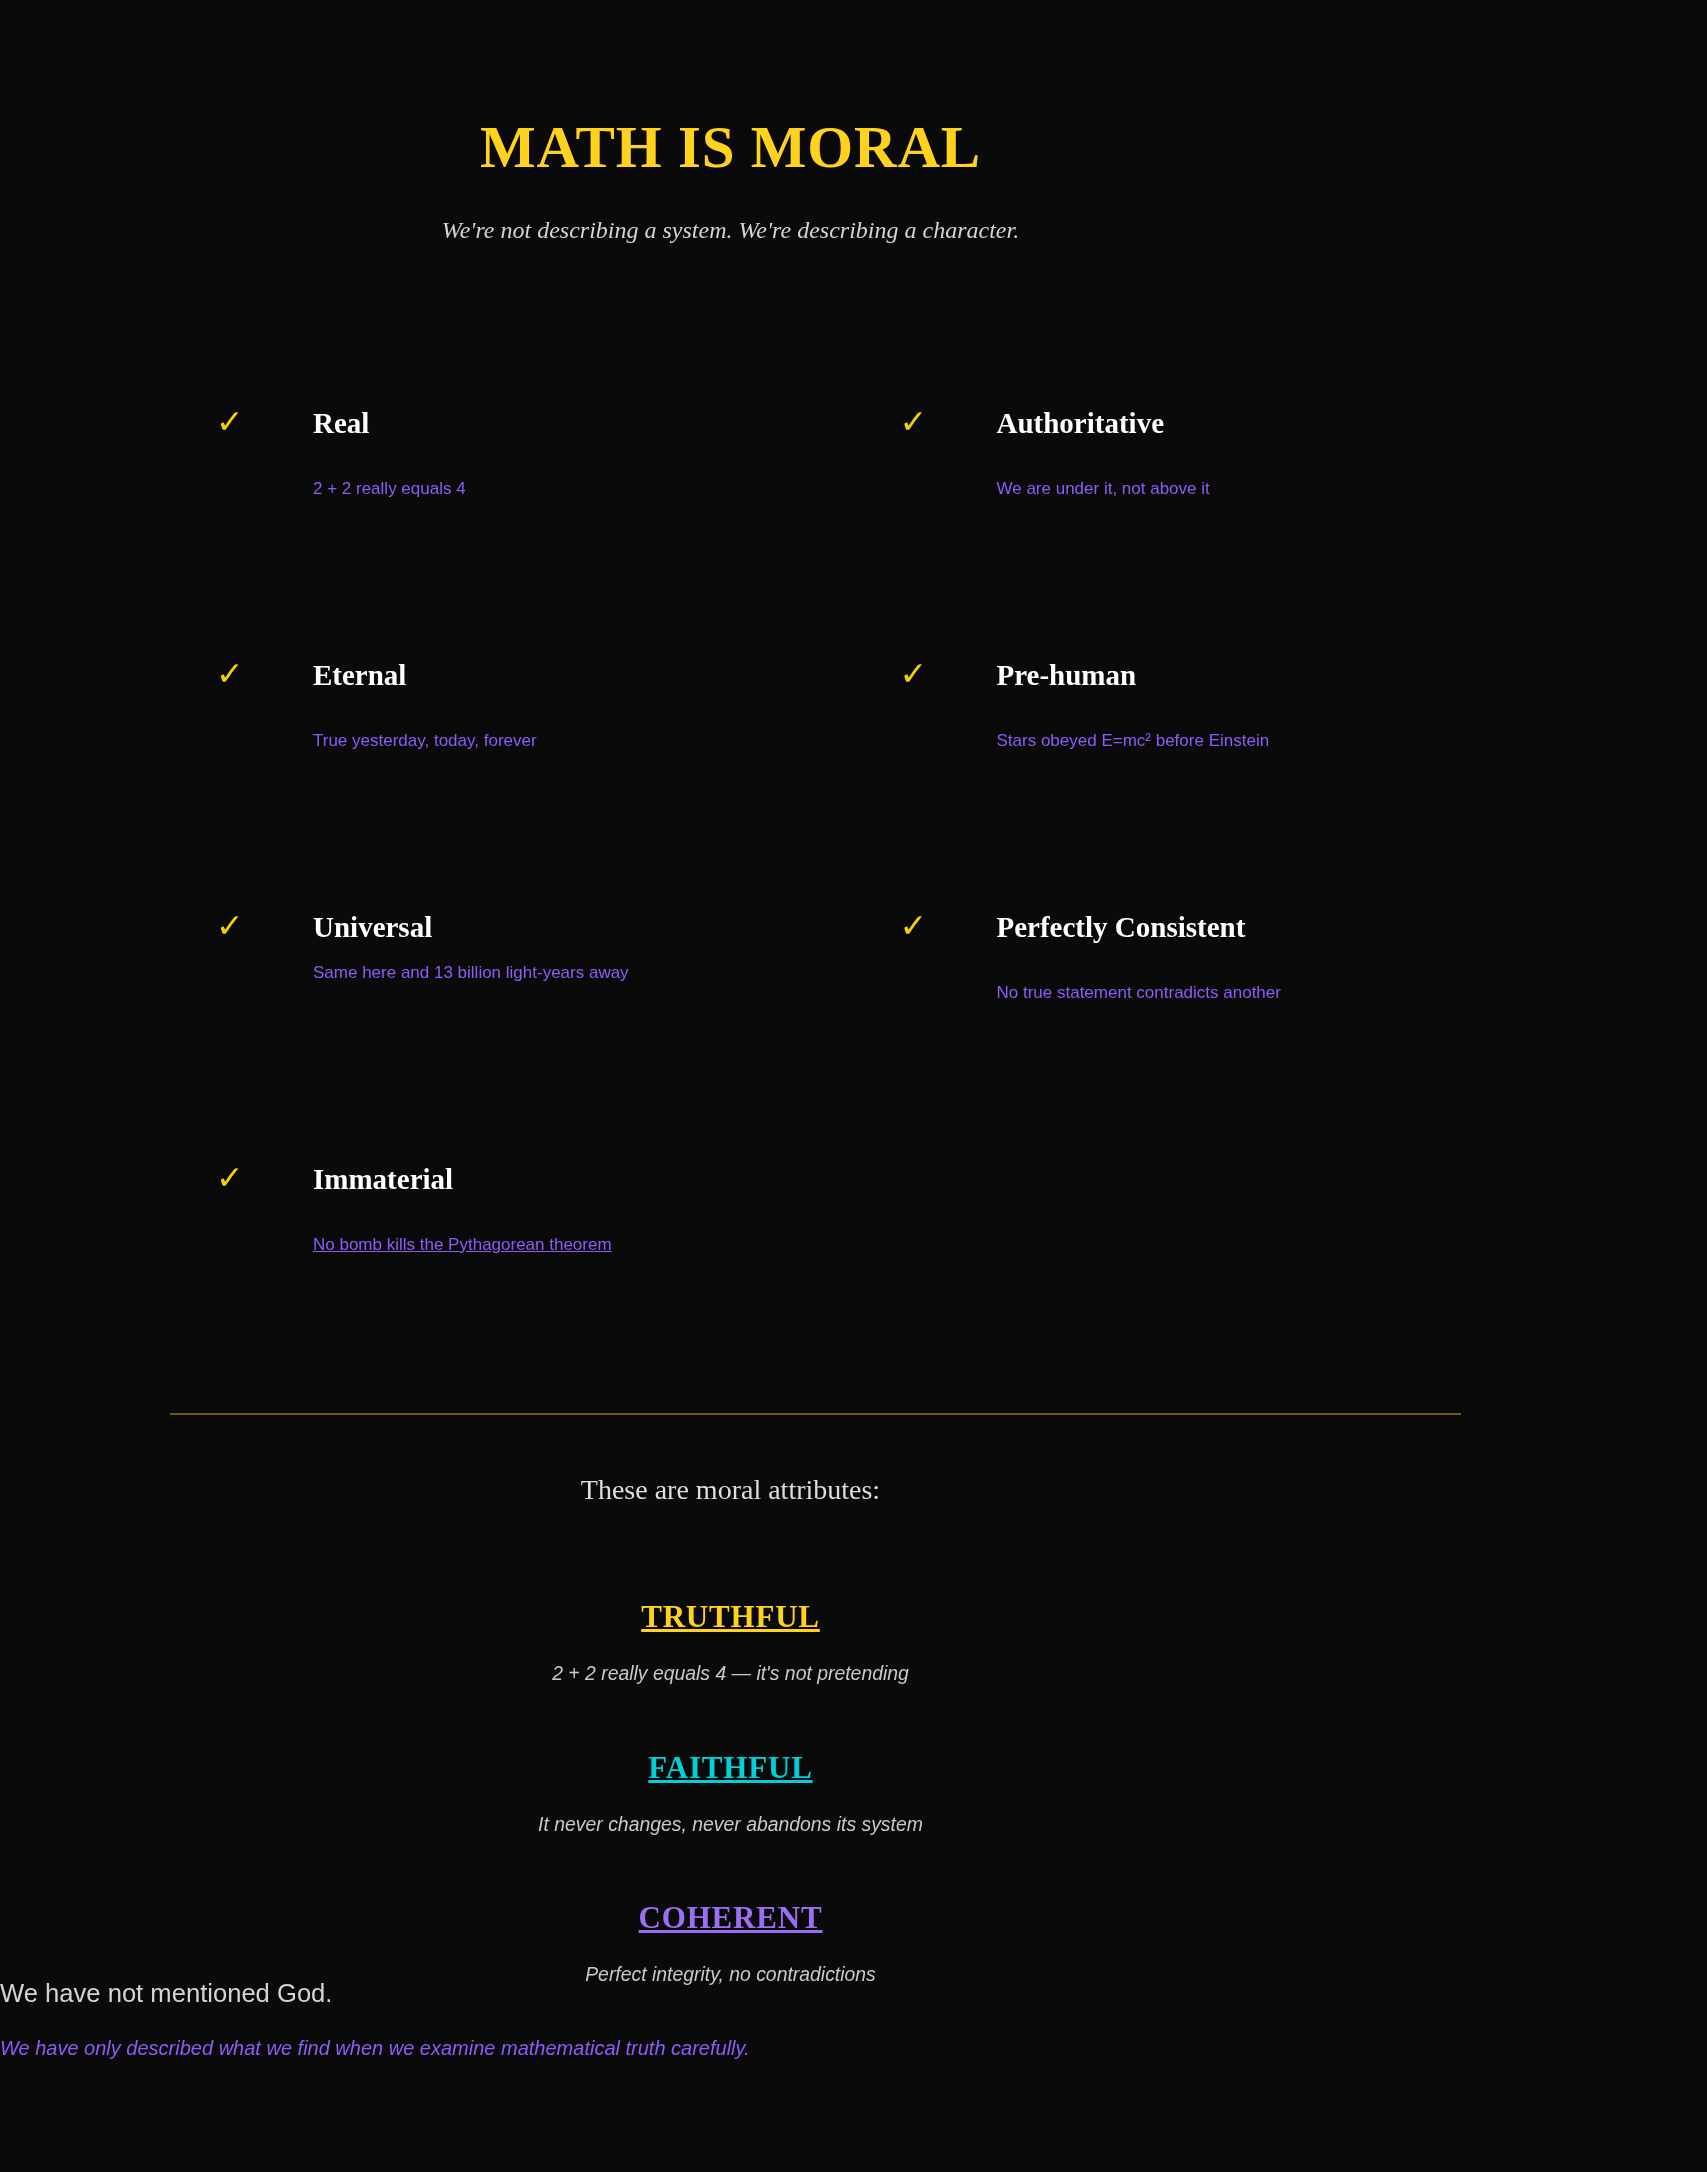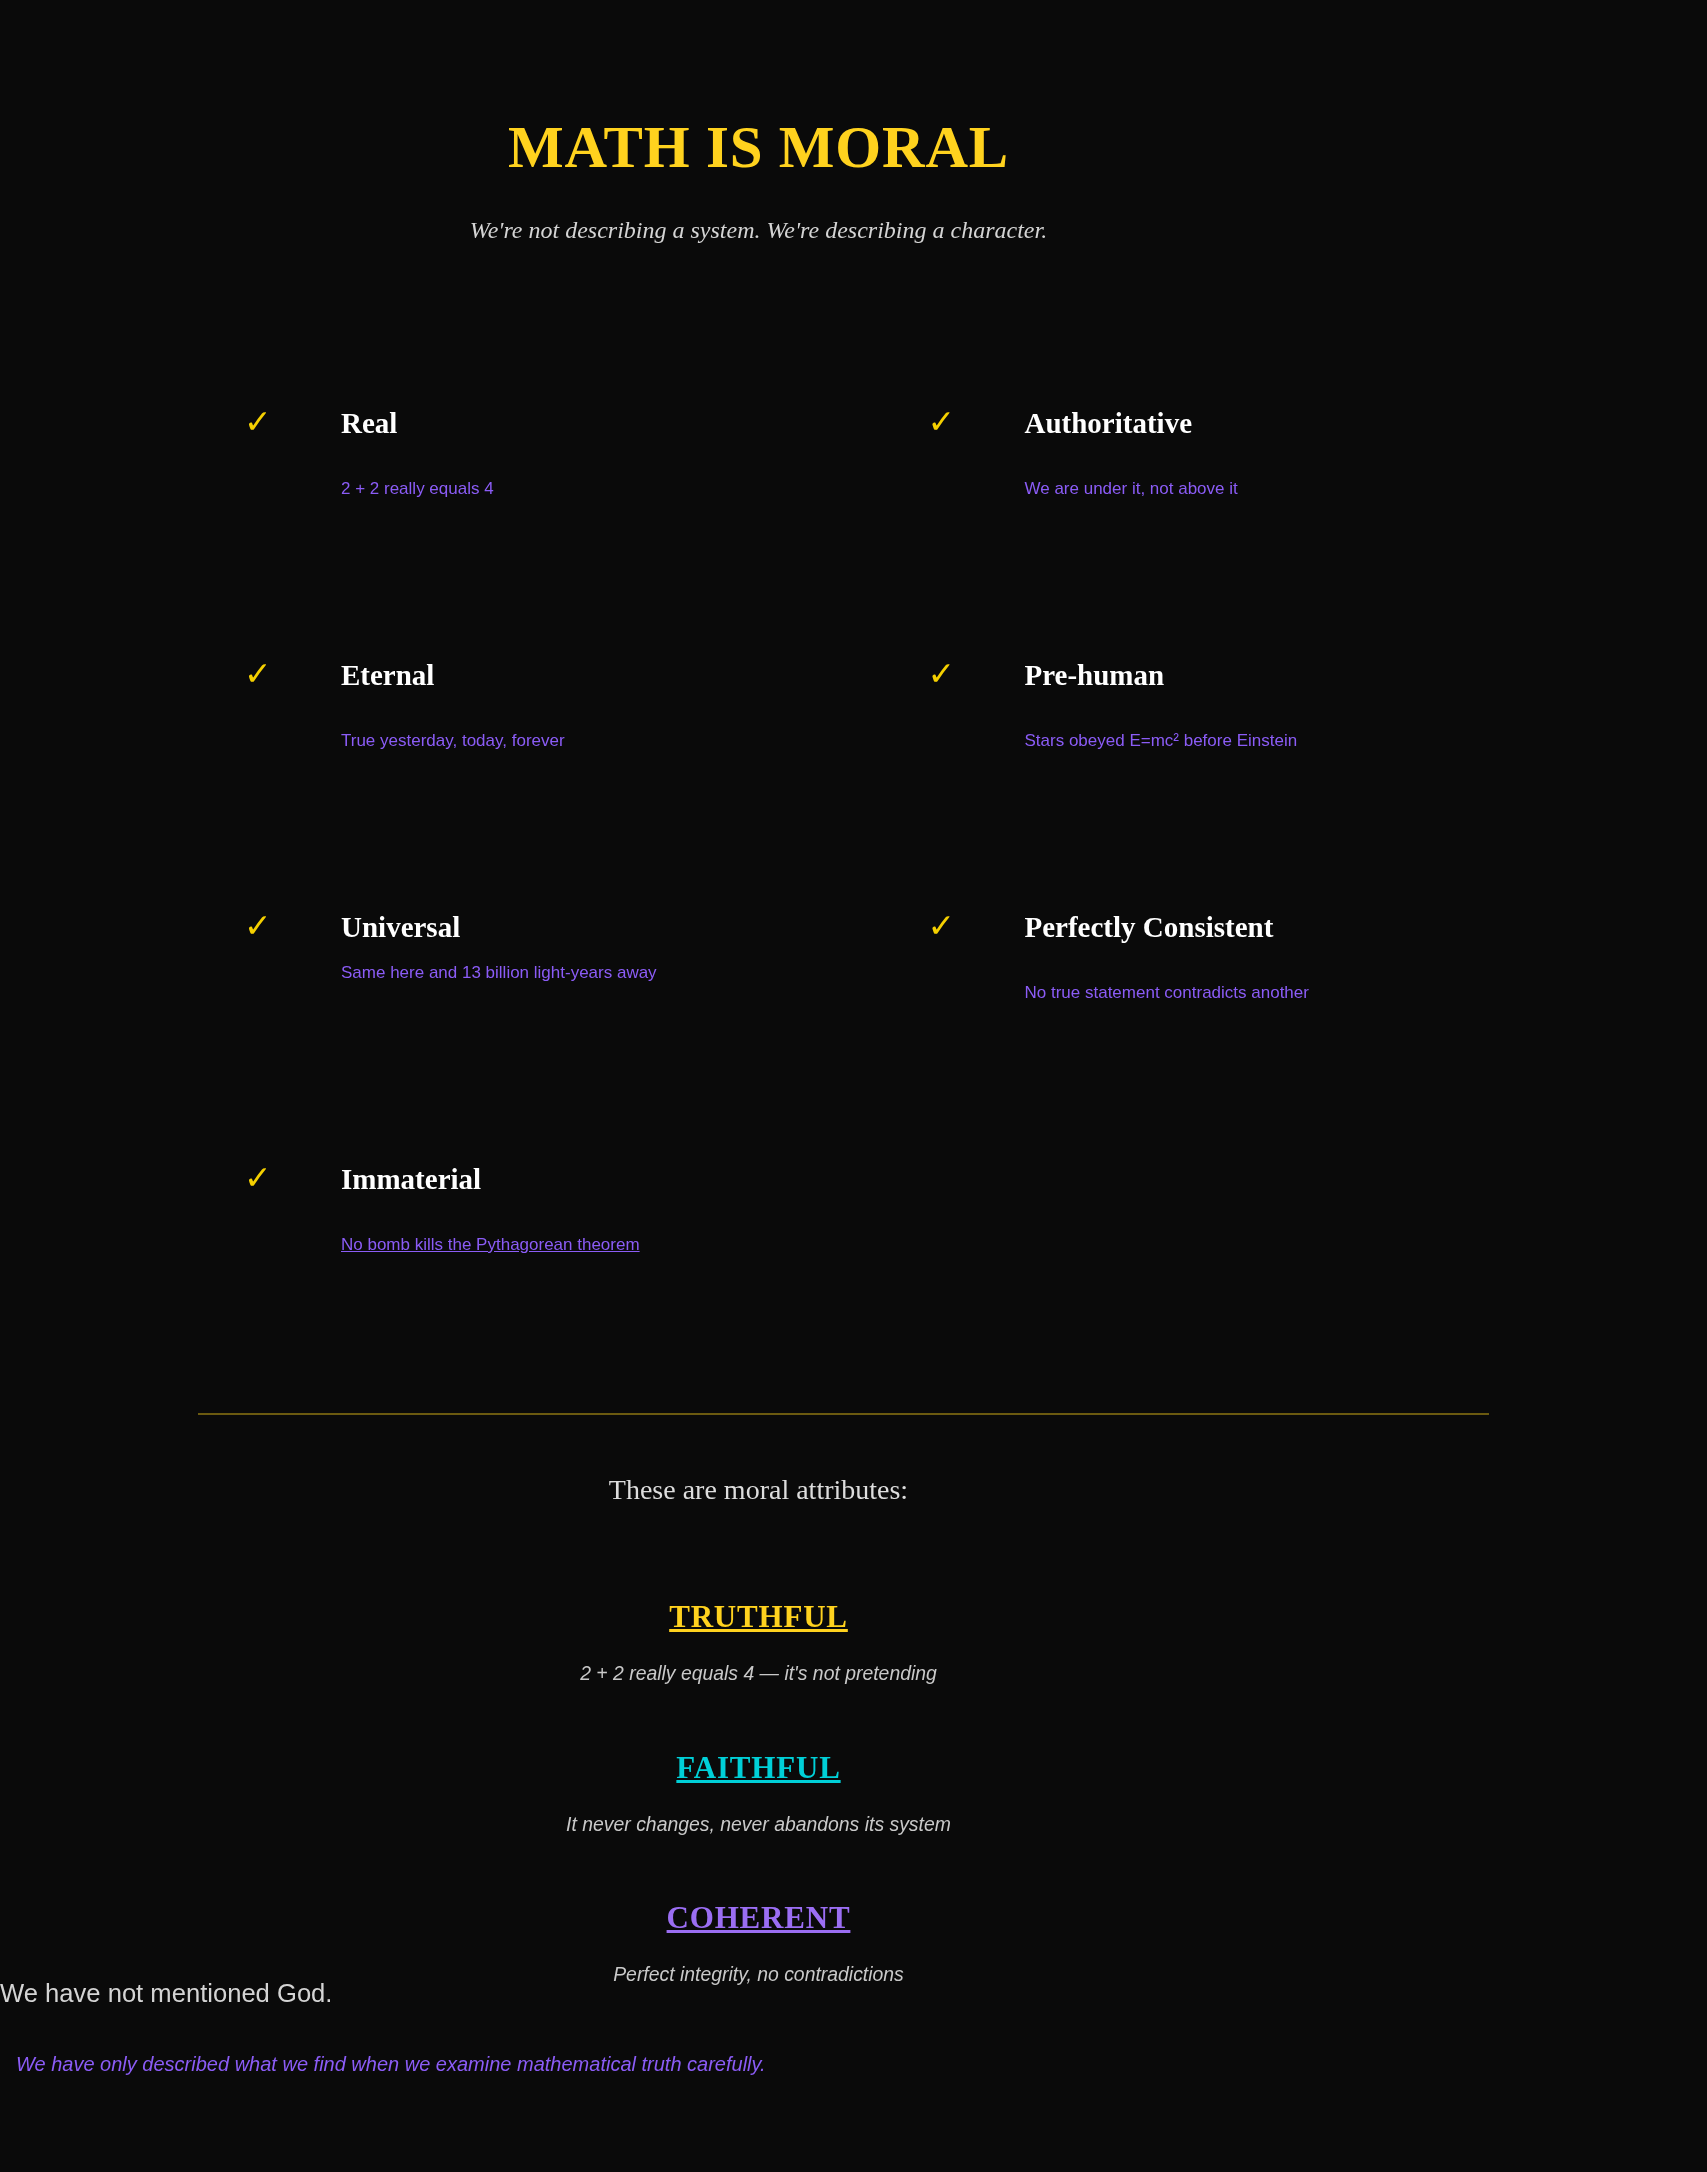--- a/index.html
+++ b/index.html
@@ -11,21 +11,20 @@
   body {
     font-family: "Liberation Sans", sans-serif;
     -webkit-font-smoothing: antialiased;
   }
   .page {
     position: relative;
     width: 1461px;
     min-height: 2172px;
     background: #0a0a0a;
     overflow: hidden;
-    padding-left: 28px;
   }
 
   
   .title {
     margin: 0;
     padding-top: 115px;
     text-align: center;
     font-family: "Liberation Serif", serif;
     font-weight: bold;
     font-size: 59px;
@@ -144,21 +143,21 @@
     top: 1981px;
     text-align: left;
   }
   .closing-main {
     margin: 0;
     font-size: 25.6px;
     color: #d4d4d4;
     line-height: 1;
   }
   .closing-sub {
-    margin: 16px;
+    margin: 0;
     padding-top: 31px;
     font-size: 20px;
     font-style: italic;
     color: #8b5cf6;
     line-height: 1;
   }
 </style>
 </head>
 <body>
 

